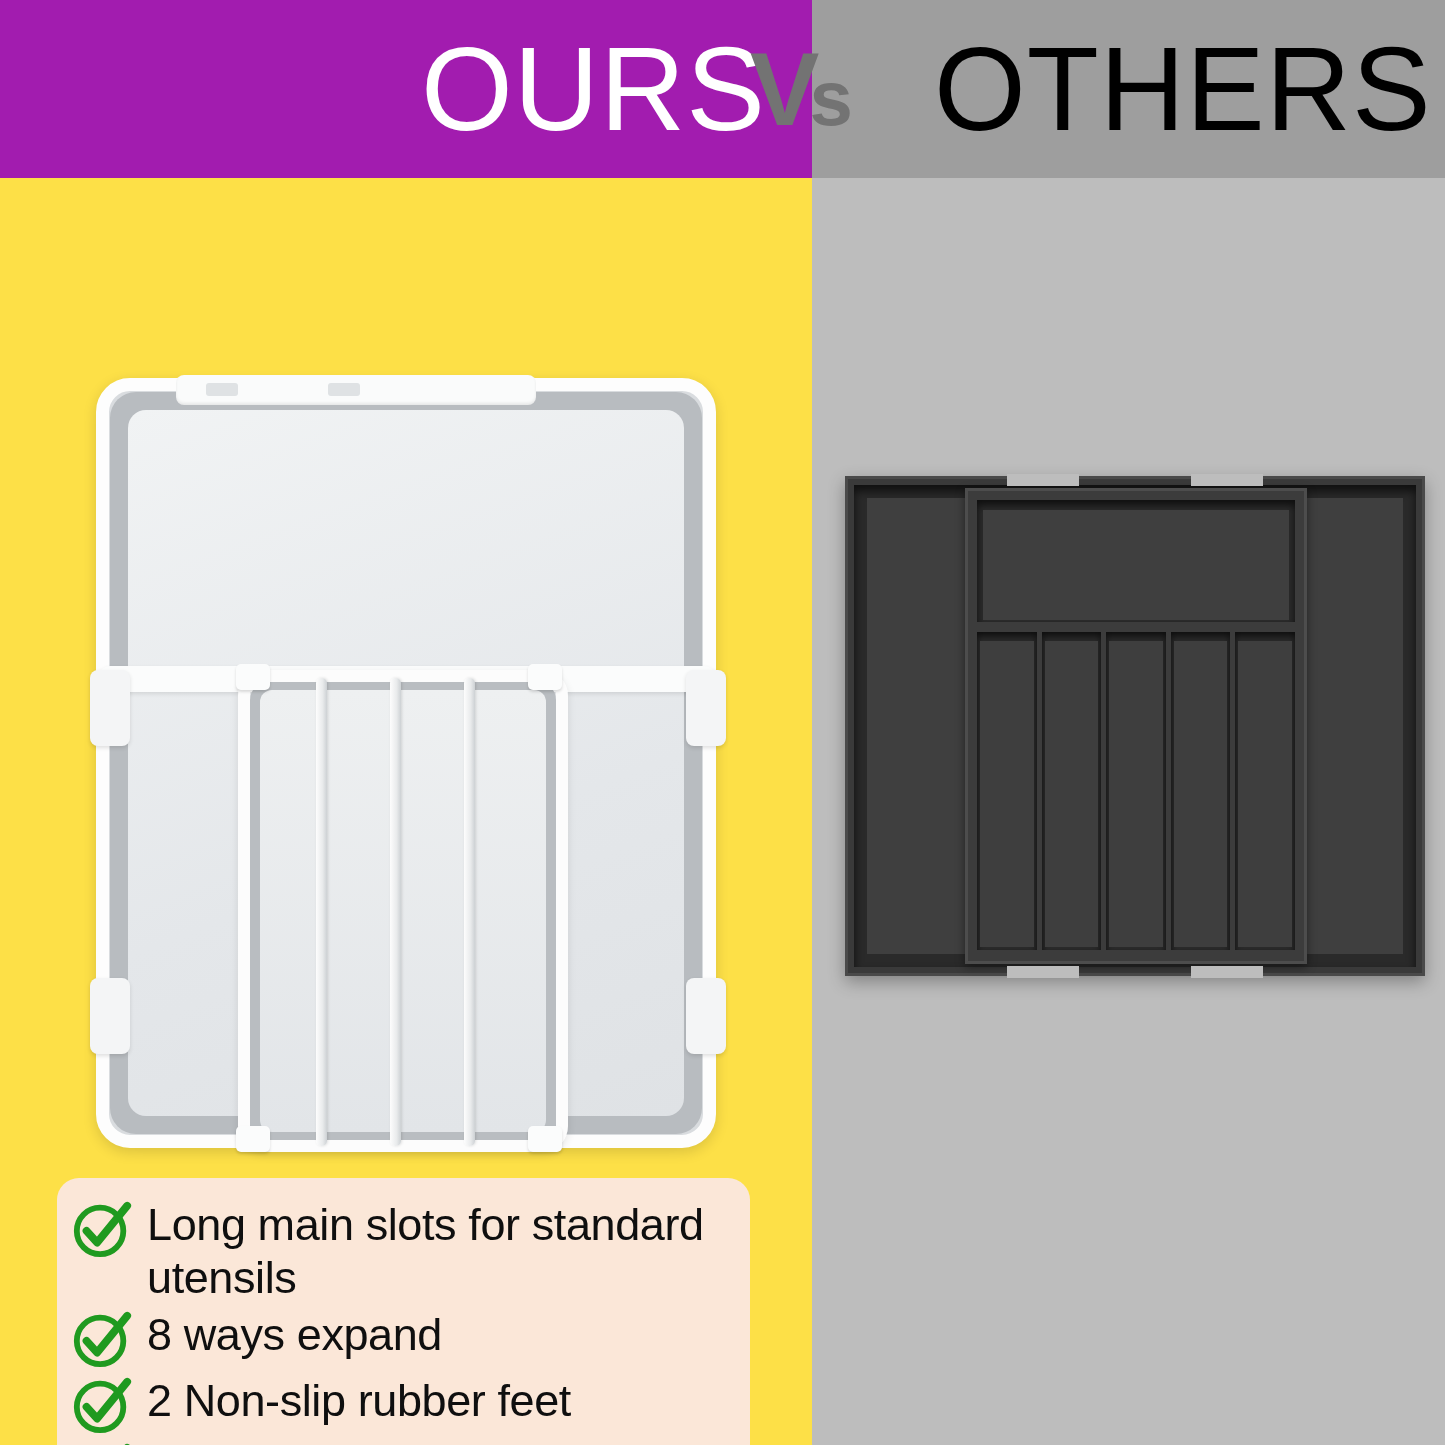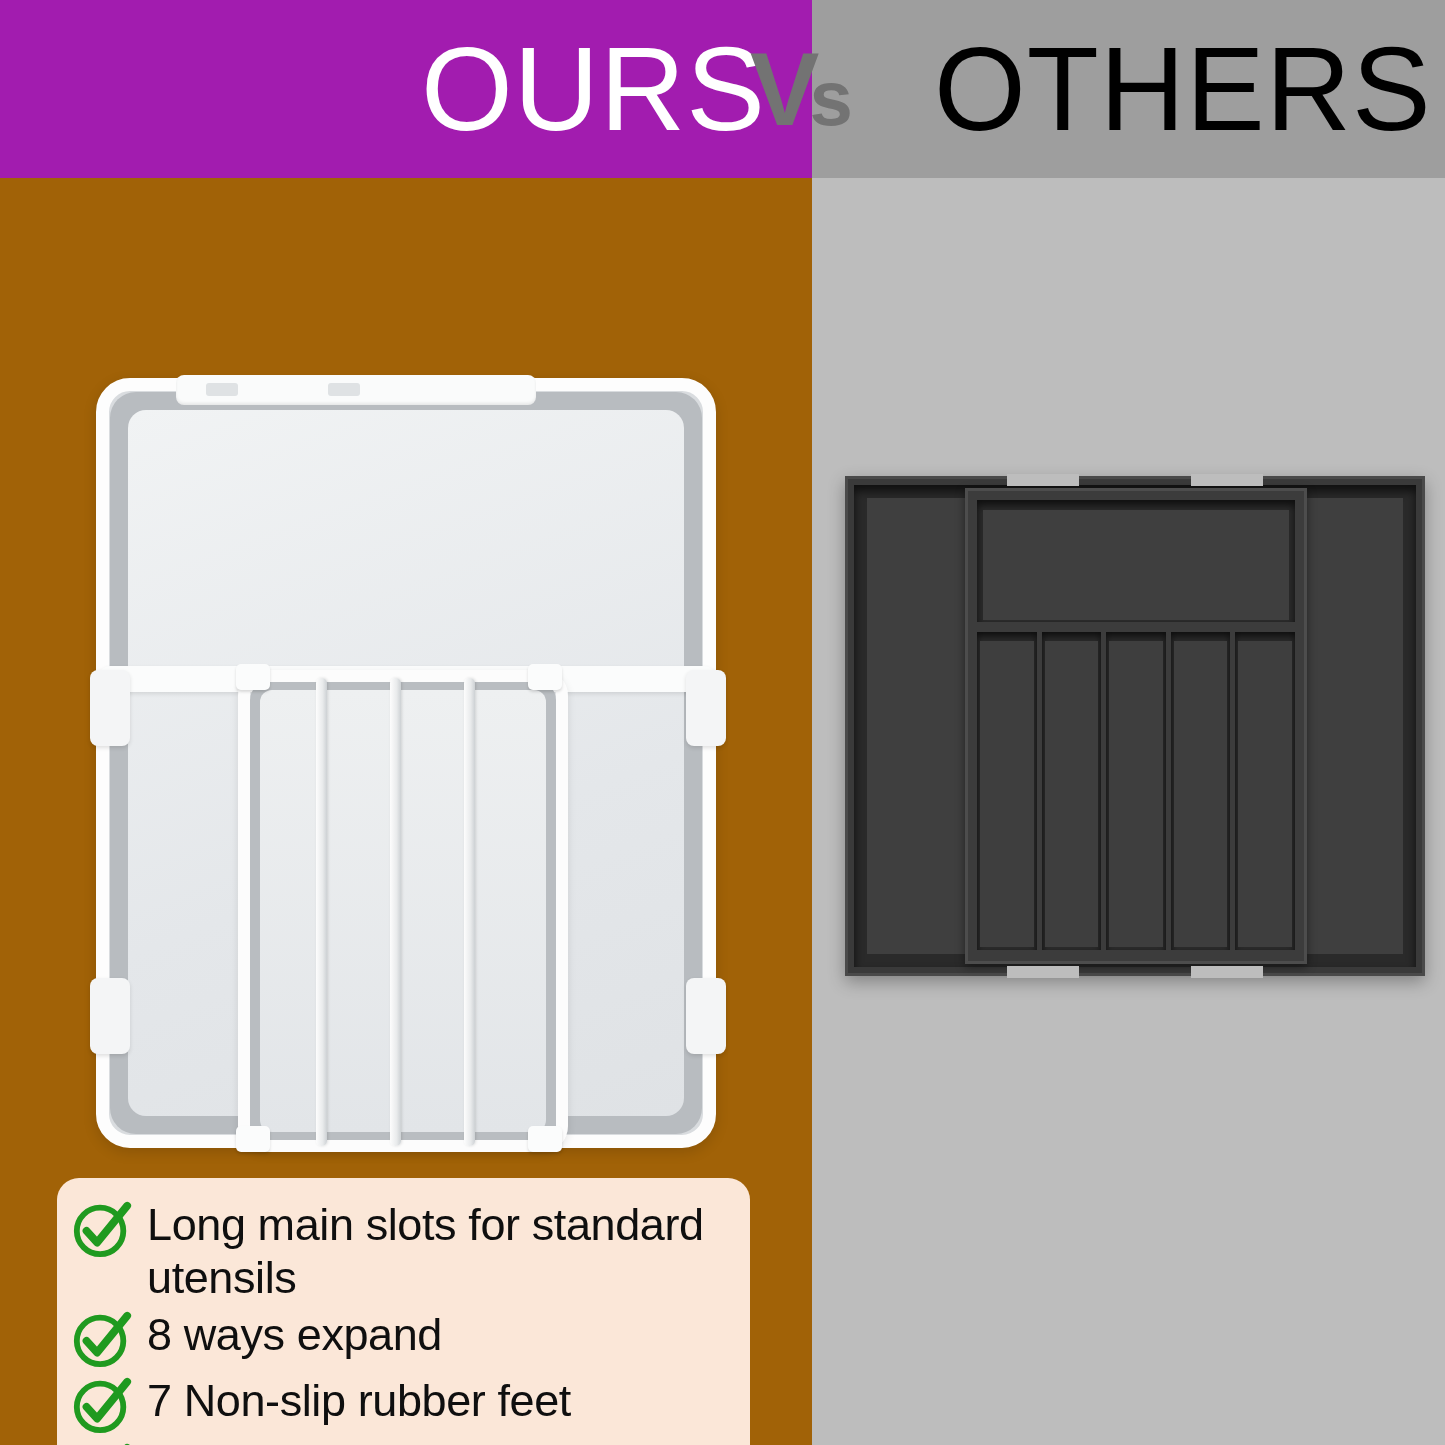--- a/index.html
+++ b/index.html
@@ -82,21 +82,21 @@
     font-size: 78px;
     margin-left: -10px;
   }
 
   
   .panel-left {
     position: absolute;
     left: 0; top: 178px;
     width: 812px;
     height: 1267px;
-    background: #a16207;
+    background: #fde047;
   }
   .panel-right {
     position: absolute;
     left: 812px; top: 178px;
     width: 633px;
     height: 1267px;
     background: #BDBDBD;
   }
 
   
@@ -442,21 +442,21 @@
         <span class="feat-text">8 ways expand</span>
       </div>
 
       <div class="feat-row">
         <span class="icon-box">
           <svg viewBox="0 0 64 64">
             <circle cx="30" cy="34" r="24" fill="none" stroke="#1F9A1F" stroke-width="6"></circle>
             <path d="M16 34 L27 46 L58 8" fill="none" stroke="#1F9A1F" stroke-width="8" stroke-linecap="round" stroke-linejoin="round"></path>
           </svg>
         </span>
-        <span class="feat-text">7 Non-slip rubber feet</span>
+        <span class="feat-text">2 Non-slip rubber feet</span>
       </div>
 
       <div class="feat-row">
         <span class="icon-box">
           <svg viewBox="0 0 64 64">
             <circle cx="30" cy="34" r="24" fill="none" stroke="#1F9A1F" stroke-width="6"></circle>
             <path d="M16 34 L27 46 L58 8" fill="none" stroke="#1F9A1F" stroke-width="8" stroke-linecap="round" stroke-linejoin="round"></path>
           </svg>
         </span>
         <span class="feat-text">Unique groove design</span>

